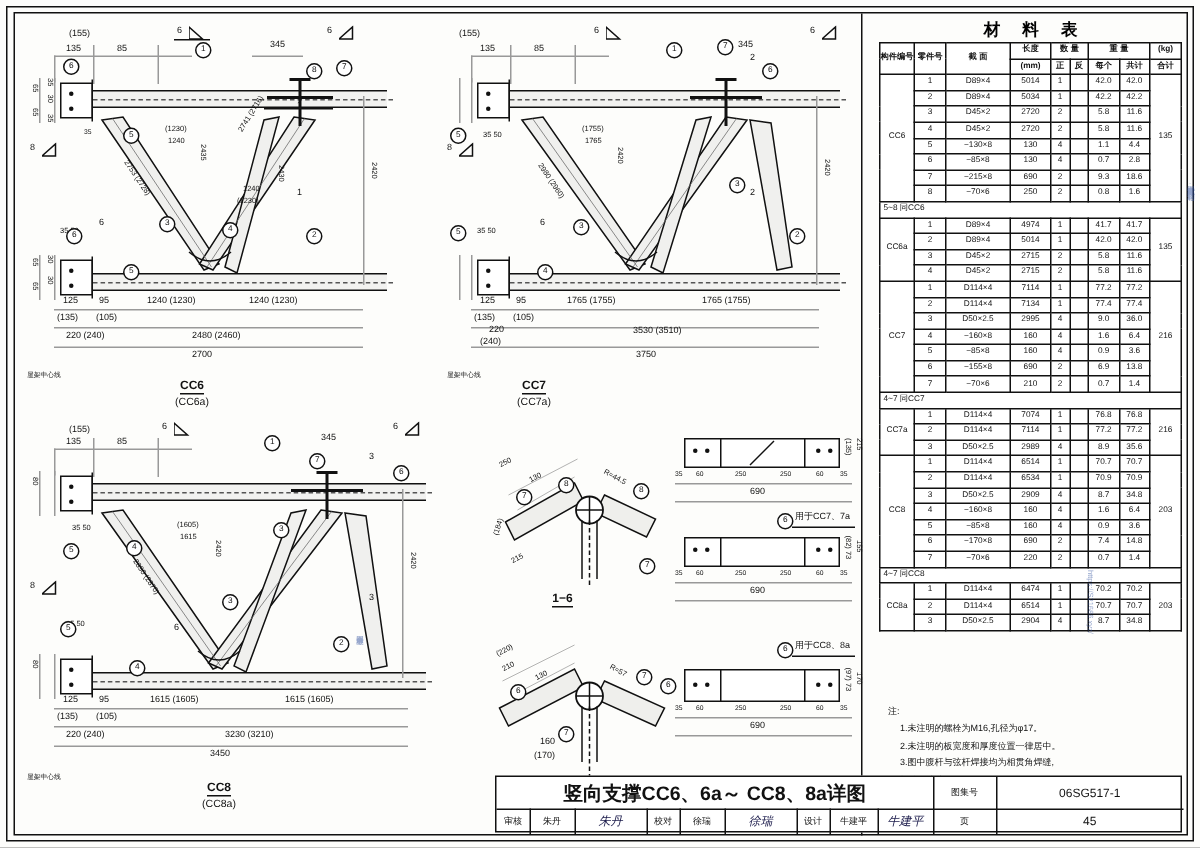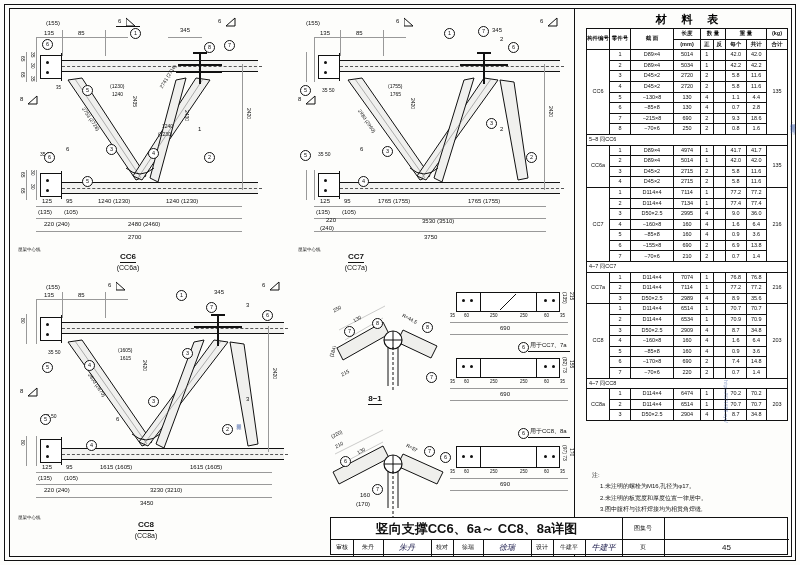--- a/index.html
+++ b/index.html
@@ -409,21 +409,21 @@
     <div class="rot" style="left:332px;top:308px;transform:rotate(-28deg);">250</div>
     <div class="rot" style="left:352px;top:318px;transform:rotate(-28deg);">130</div>
     <div class="rot" style="left:340px;top:372px;transform:rotate(-28deg);">215</div>
     <div class="rot" style="left:404px;top:312px;transform:rotate(28deg);">R=44.5</div>
     <div class="rot" style="left:328px;top:356px;transform:rotate(-72deg);">(184)</div>
     <div class="cir bub" style="left:344px;top:326px;">7</div>
     <div class="cir bub" style="left:372px;top:318px;">8</div>
     <div class="cir bub" style="left:422px;top:322px;">8</div>
     <div class="cir bub" style="left:426px;top:372px;">7</div>
     <div class="ttl" style="left:355px;top:394px;width:40px;">
-      <span class="ttlbar">8−1</span>
+      <span class="ttlbar">1−6</span>
     </div>
   </div>
 
   <div>
     <svg style="position:absolute;left:325px;top:428px;width:130px;height:100px;overflow:visible;">
       <g stroke="#111" stroke-width="1" fill="#efefec">
         <polygon points="8,44 58,18 64,30 14,56"></polygon>
         <polygon points="78,26 118,44 112,56 72,38"></polygon>
       </g>
       <circle cx="68" cy="36" r="9" fill="#fff" stroke="#111" stroke-width="1.2"></circle>
@@ -868,20 +868,21 @@
     <span class="nt">3.图中腹杆与弦杆焊接均为相贯角焊缝,</span>
     <span class="nt">  焊缝厚度为4mm。</span>
   </div>
 
   <div class="tb" style="left:330px;top:517px;width:458px;height:38px;">
     <div class="ln hln" style="left:0;top:21px;width:458px;"></div>
     <div class="ln vln" style="left:291px;top:0;height:38px;"></div>
     <div class="ln vln" style="left:333px;top:0;height:38px;"></div>
     <div class="tb-cell bigtitle" style="left:0;top:0;width:291px;height:21px;font-size:13px;font-weight:bold;">竖向支撑CC6、6a～ CC8、8a详图</div>
     <div class="tb-cell" style="left:291px;top:0;width:42px;height:21px;">图集号</div>
+    <div class="tb-cell" style="left:333px;top:0;width:125px;height:21px;font-size:8px;">06SG517-1</div>
     <div class="tb-cell" style="left:291px;top:21px;width:42px;height:17px;">页</div>
     <div class="tb-cell" style="left:333px;top:21px;width:125px;height:17px;font-size:8px;">45</div>
 
     <div class="ln vln" style="left:22px;top:21px;height:17px;"></div>
     <div class="ln vln" style="left:52px;top:21px;height:17px;"></div>
     <div class="ln vln" style="left:100px;top:21px;height:17px;"></div>
     <div class="ln vln" style="left:122px;top:21px;height:17px;"></div>
     <div class="ln vln" style="left:152px;top:21px;height:17px;"></div>
     <div class="ln vln" style="left:200px;top:21px;height:17px;"></div>
     <div class="ln vln" style="left:222px;top:21px;height:17px;"></div>

